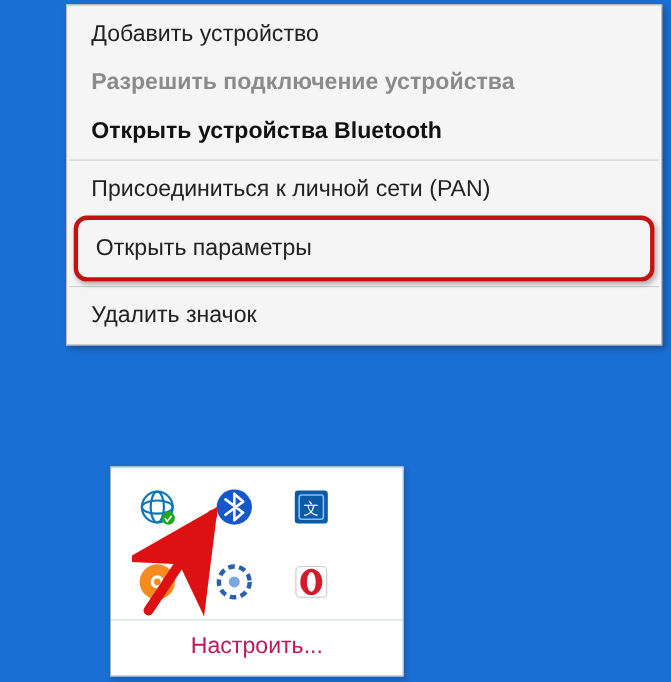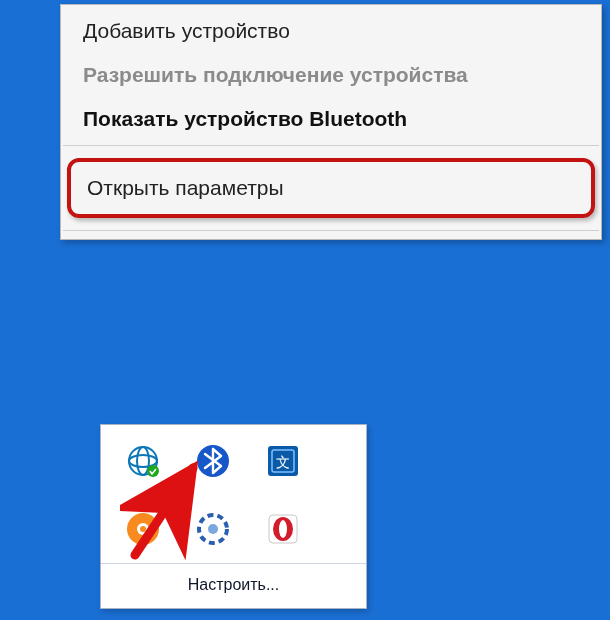--- a/index.html
+++ b/index.html
@@ -37,21 +37,21 @@
   }
 
   .menu-item.bold {
     font-weight: 700;
     color: #111;
   }
 
   .menu-item.highlighted {
     border: 4px solid #c21212;
     border-radius: 12px;
-    margin: 12px 6px;
+    margin: 2px 6px;
     padding: 14px 16px;
     position: relative;
     box-shadow: 2px 3px 4px rgba(0,0,0,0.25);
   }
 
   .menu-sep {
     height: 1px;
     background: #cfcfcf;
     margin: 4px 2px;
   }
@@ -81,45 +81,47 @@
     height: 40px;
     display: flex;
     align-items: center;
     justify-content: center;
   }
 
   .tray-icon svg { width: 36px; height: 36px; }
 
   .tray-link {
     border-top: 1px solid #d0d7e2;
-    color: #0f172a;
+    color: #be185d;
     text-align: center;
-    font-size: 16px;
+    font-size: 21px;
     padding: 12px 0 14px 0;
     cursor: pointer;
   }
 
   
   .arrow {
     position: absolute;
     left: 120px;
     top: 440px;
     pointer-events: none;
   }
 </style>
 </head>
 <body>
 
 <div class="context-menu">
   <div class="menu-item">Добавить устройство</div>
   <div class="menu-item disabled">Разрешить подключение устройства</div>
-  <div class="menu-item bold">Показать устройство Bluetooth</div>
+  <div class="menu-item bold">Открыть устройства Bluetooth</div>
   <div class="menu-sep"></div>
+  <div class="menu-item">Присоединиться к личной сети (PAN)</div>
   <div class="menu-item highlighted">Открыть параметры</div>
   <div class="menu-sep"></div>
+  <div class="menu-item">Удалить значок</div>
 </div>
 
 <div class="tray-popup">
   <div class="tray-grid">
 
     <div class="tray-icon">
       <svg viewBox="0 0 36 36">
         <circle cx="18" cy="18" r="14" fill="#ffffff" stroke="#0b77b7" stroke-width="2"></circle>
         <ellipse cx="18" cy="18" rx="14" ry="6" fill="none" stroke="#0b77b7" stroke-width="2"></ellipse>
         <ellipse cx="18" cy="18" rx="6" ry="14" fill="none" stroke="#0b77b7" stroke-width="2"></ellipse>

